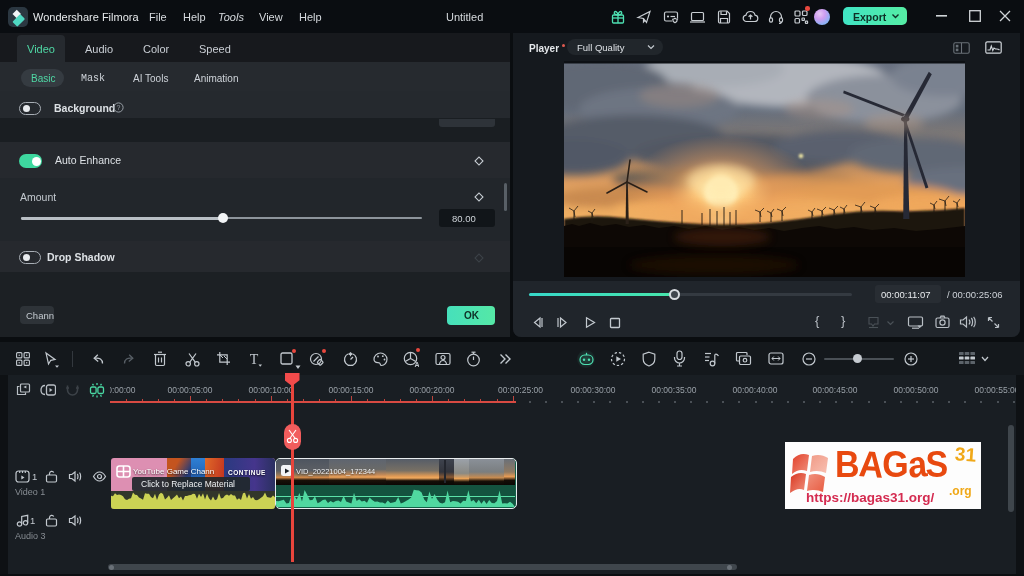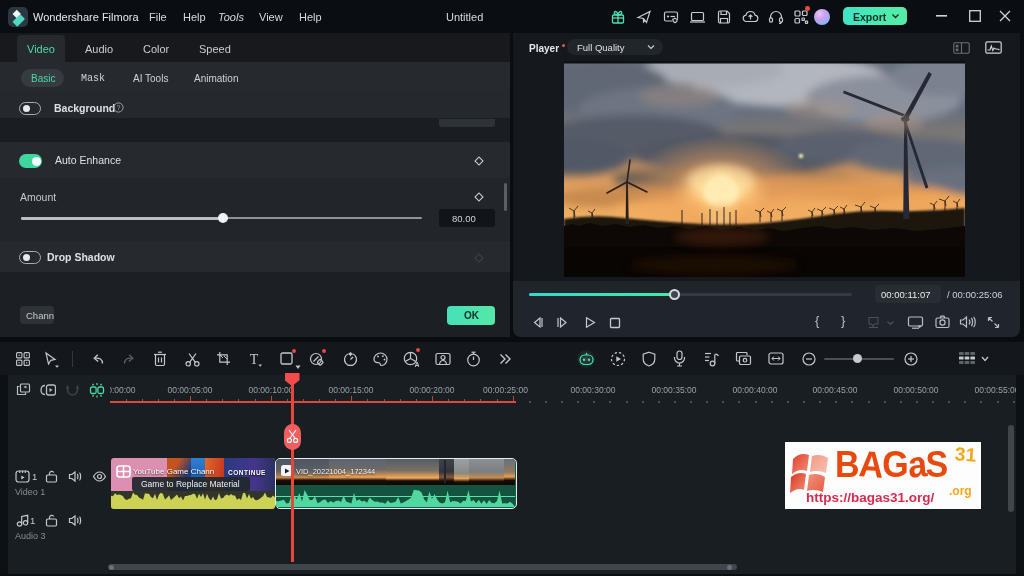--- a/index.html
+++ b/index.html
@@ -519,21 +519,21 @@
   <line x1="3.5" y1="14.7" x2="4.5" y2="13.1"></line>
       <line x1="12.5" y1="14.7" x2="11.5" y2="13.1"></line>
 </svg>
 
 <div id="ruler" class="abs" style="left:110px;top:375px;width:906px;height:30px;overflow:hidden;">
   <div class="txt" style="left:-21px;top:10px;font-size:8.5px;color:#9aa1a8;width:60px;text-align:center;">00:00:00</div>
   <div class="txt" style="left:50px;top:10px;font-size:8.5px;color:#9aa1a8;width:60px;text-align:center;">00:00:05:00</div>
   <div class="txt" style="left:131px;top:10px;font-size:8.5px;color:#9aa1a8;width:60px;text-align:center;">00:00:10:00</div>
   <div class="txt" style="left:211px;top:10px;font-size:8.5px;color:#9aa1a8;width:60px;text-align:center;">00:00:15:00</div>
   <div class="txt" style="left:292px;top:10px;font-size:8.5px;color:#9aa1a8;width:60px;text-align:center;">00:00:20:00</div>
-  <div class="txt" style="left:373px;top:10px;font-size:8.5px;color:#9aa1a8;width:60px;text-align:left;">00:00:25:00</div>
+  <div class="txt" style="left:373px;top:10px;font-size:8.5px;color:#9aa1a8;width:60px;text-align:right;">00:00:25:00</div>
   <div class="txt" style="left:453px;top:10px;font-size:8.5px;color:#9aa1a8;width:60px;text-align:center;">00:00:30:00</div>
   <div class="txt" style="left:534px;top:10px;font-size:8.5px;color:#9aa1a8;width:60px;text-align:center;">00:00:35:00</div>
   <div class="txt" style="left:615px;top:10px;font-size:8.5px;color:#9aa1a8;width:60px;text-align:center;">00:00:40:00</div>
   <div class="txt" style="left:695px;top:10px;font-size:8.5px;color:#9aa1a8;width:60px;text-align:center;">00:00:45:00</div>
   <div class="txt" style="left:776px;top:10px;font-size:8.5px;color:#9aa1a8;width:60px;text-align:center;">00:00:50:00</div>
   <div class="txt" style="left:857px;top:10px;font-size:8.5px;color:#9aa1a8;width:60px;text-align:center;">00:00:55:00</div>
   <div id="ticks"></div>
 <div class="abs" style="left:0;top:26px;width:406px;height:1.8px;background:#d84a42;"></div>
       <div class="abs" style="left:15.5px;top:23.5px;width:1px;height:2.5px;background:#c0453e;"></div>
       <div class="abs" style="left:31.6px;top:23.5px;width:1px;height:2.5px;background:#c0453e;"></div>
@@ -637,21 +637,21 @@
   <div class="abs" style="left:94px;top:0;width:19px;height:33px;background:linear-gradient(100deg,#e06a28,#c03020);"></div>
   <div class="abs" style="left:113px;top:0;width:51px;height:33px;background:linear-gradient(90deg,#2a3a80,#45358c 60%,#2a3060);"></div>
   <svg class="ico" style="left:5px;top:7px" width="15" height="13" viewBox="0 0 15 13" fill="none" stroke="#ffffff" stroke-width="1.6">
     <rect x="1" y="1" width="13" height="11" rx="2.5"></rect>
         <line x1="7.5" y1="1" x2="7.5" y2="12"></line>
         <line x1="1" y1="6.5" x2="14" y2="6.5"></line>
   </svg>
   <div class="txt" style="left:22px;top:9px;font-size:8px;color:#fff;text-shadow:0 1px 2px rgba(0,0,0,0.8);">YouTube Game Chann</div>
   <div class="txt" style="left:117px;top:11px;font-size:6.5px;font-weight:bold;color:#fff;text-shadow:0 1px 2px rgba(0,0,0,0.8);letter-spacing:0.5px;">CONTINUE</div>
   <div class="abs" style="left:21px;top:19px;width:118px;height:14px;background:rgba(32,40,44,0.93);border-radius:2px;"></div>
-  <div class="txt" style="left:30px;top:21px;font-size:8.5px;color:#eef1f3;">Game to Replace Material</div>
+  <div class="txt" style="left:30px;top:21px;font-size:8.5px;color:#eef1f3;">Click to Replace Material</div>
   <div class="abs" style="left:0;top:33px;width:164px;height:18px;background:#32362a;"></div>
   <svg class="ico" style="left:0px;top:33px" width="164" height="18" viewBox="0 0 164 18" preserveAspectRatio="none" id="wave1">
         <path d="M0 18 L0 10 L0 4.8 L2 5.3 L4 2.2 L6 3.9 L8 3.5 L10 4.0 L12 5.3 L14 8.3 L16 9.1 L18 7.7 L20 7.2 L22 1.5 L24 3.8 L26 4.1 L28 6.6 L30 7.4 L32 8.7 L34 2.3 L36 2.7 L38 2.8 L40 5.9 L42 7.3 L44 2.8 L46 9.1 L48 3.4 L50 1.8 L52 3.1 L54 8.6 L56 6.8 L58 4.3 L60 9.1 L62 7.3 L64 5.5 L66 3.4 L68 7.3 L70 5.4 L72 9.5 L74 4.9 L76 5.1 L78 4.3 L80 3.9 L82 2.7 L84 3.0 L86 7.7 L88 2.8 L90 6.1 L92 2.2 L94 8.4 L96 2.7 L98 7.2 L100 9.4 L102 5.6 L104 9.3 L106 8.3 L108 2.0 L110 7.6 L112 6.9 L114 4.6 L116 3.6 L118 4.8 L120 3.0 L122 4.6 L124 4.5 L126 8.8 L128 7.3 L130 8.9 L132 2.3 L134 1.7 L136 7.6 L138 3.0 L140 7.7 L142 6.1 L144 8.9 L146 9.3 L148 8.3 L150 6.7 L152 5.2 L154 1.5 L156 6.1 L158 6.5 L160 6.7 L162 4.5 L164 6.2 L164 18 Z" fill="#ccd254"></path>
       </svg>
 </div>
 <div id="clip2" class="abs" style="left:275px;top:458px;width:242px;height:51px;border:1.5px solid #e8ecee;border-radius:5px;overflow:hidden;background:#136048;">
   <div id="c2thumbs" class="abs" style="left:0;top:0;width:239px;height:26px;">
         <div class="abs" style="left:0px;top:0;width:53px;height:26px;background:linear-gradient(180deg,#4e5560 0%,#5c5f64 45%,#9a7a58 62%,#d08848 71%,#181008 82%,#0c0805 100%);"></div>
         <div class="abs" style="left:53px;top:0;width:57px;height:26px;background:linear-gradient(180deg,#5e6570 0%,#6a6a68 40%,#c08858 60%,#f0a45a 70%,#1c1209 82%,#0c0805 100%);"></div>
         <div class="abs" style="left:110px;top:0;width:53px;height:26px;background:linear-gradient(180deg,#565d68 0%,#787064 45%,#e09a55 66%,#f2aa5e 73%,#160e08 84%,#0b0704 100%);"></div>

